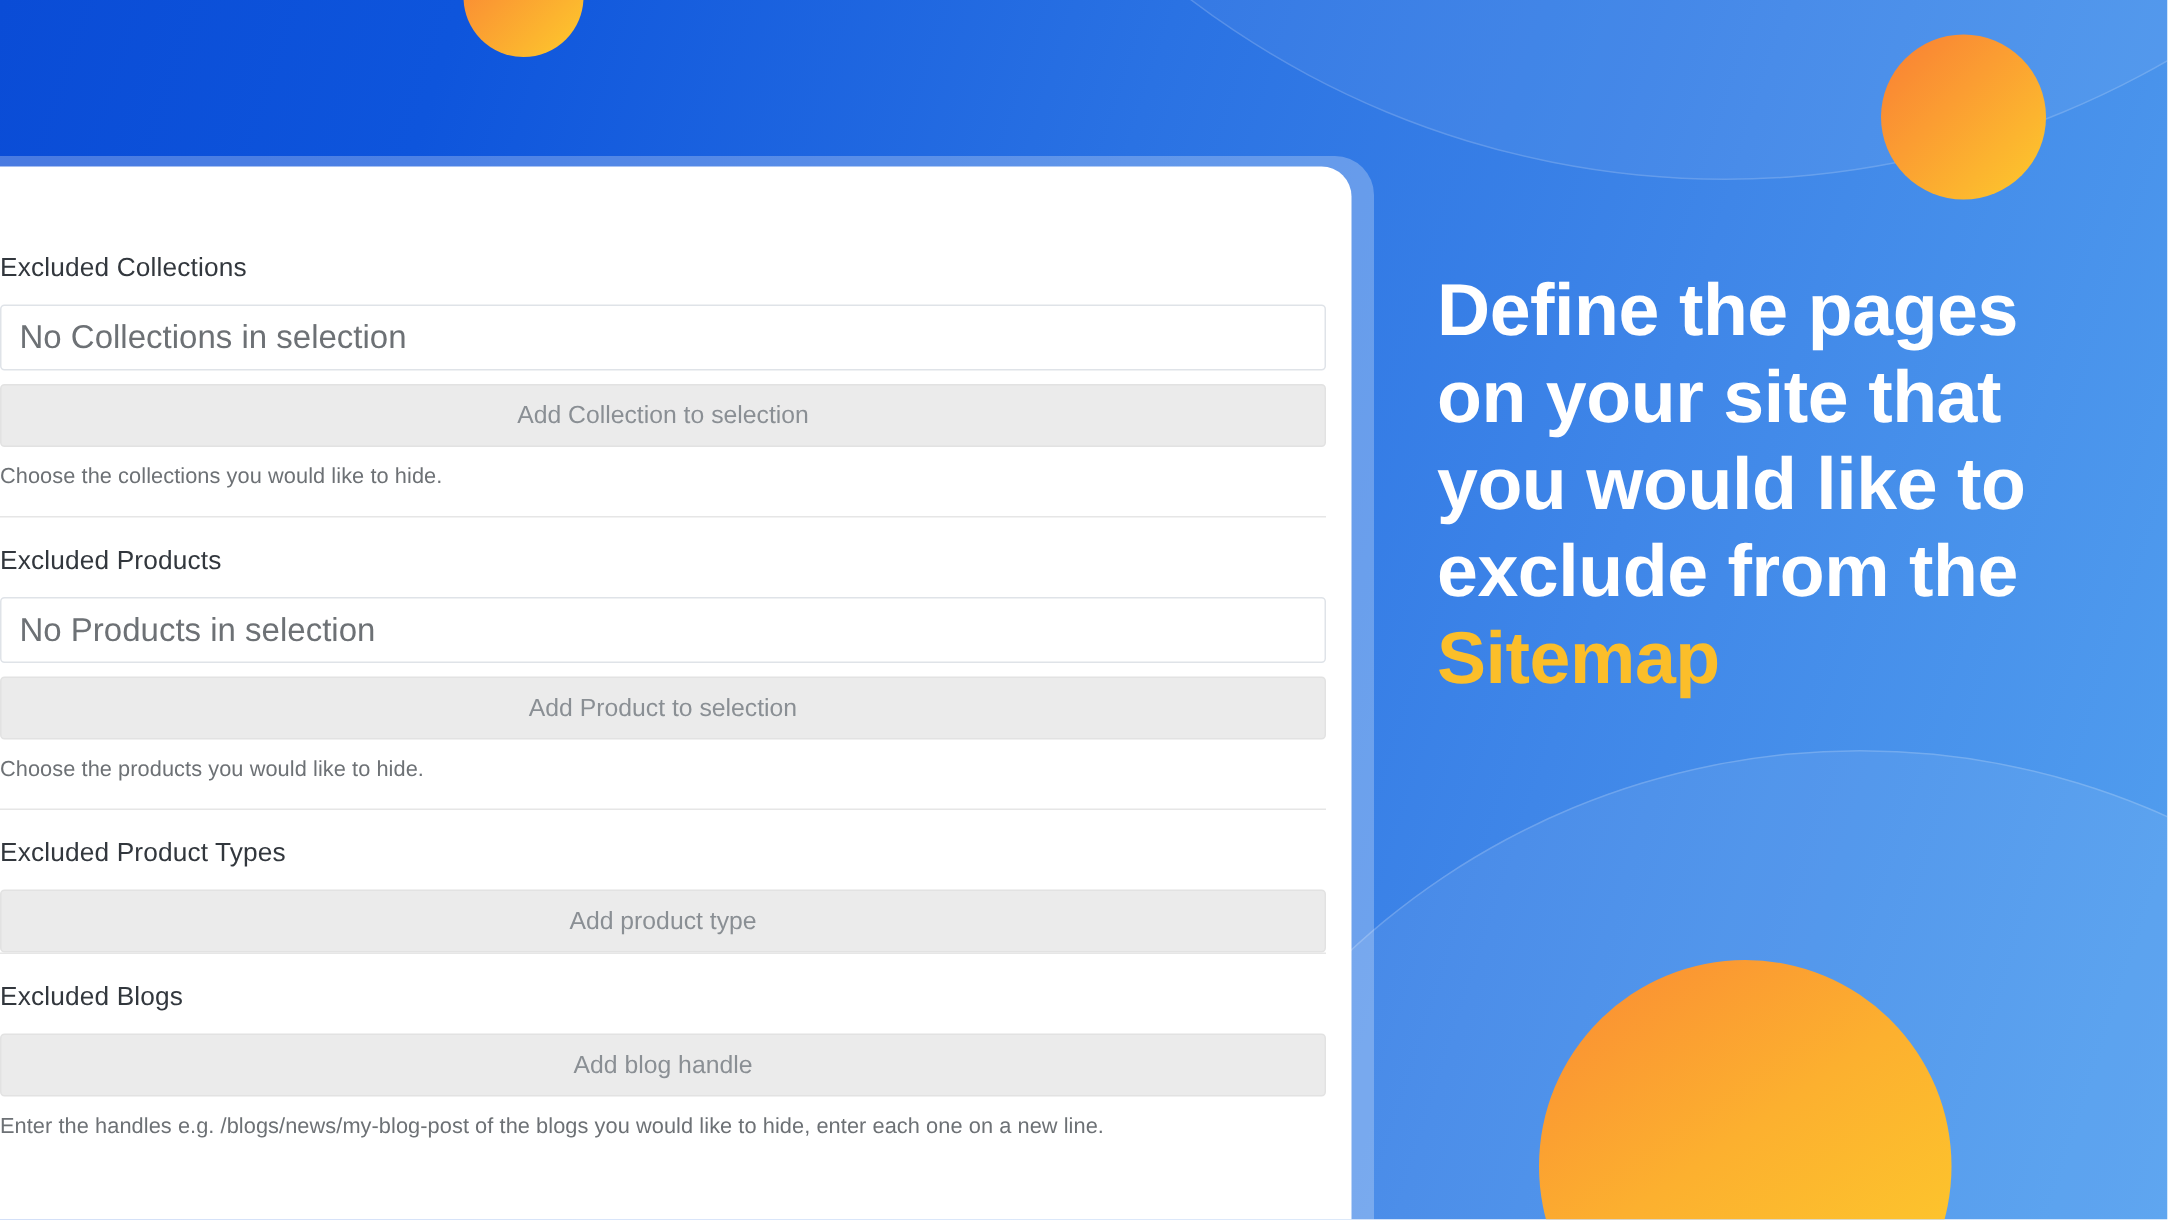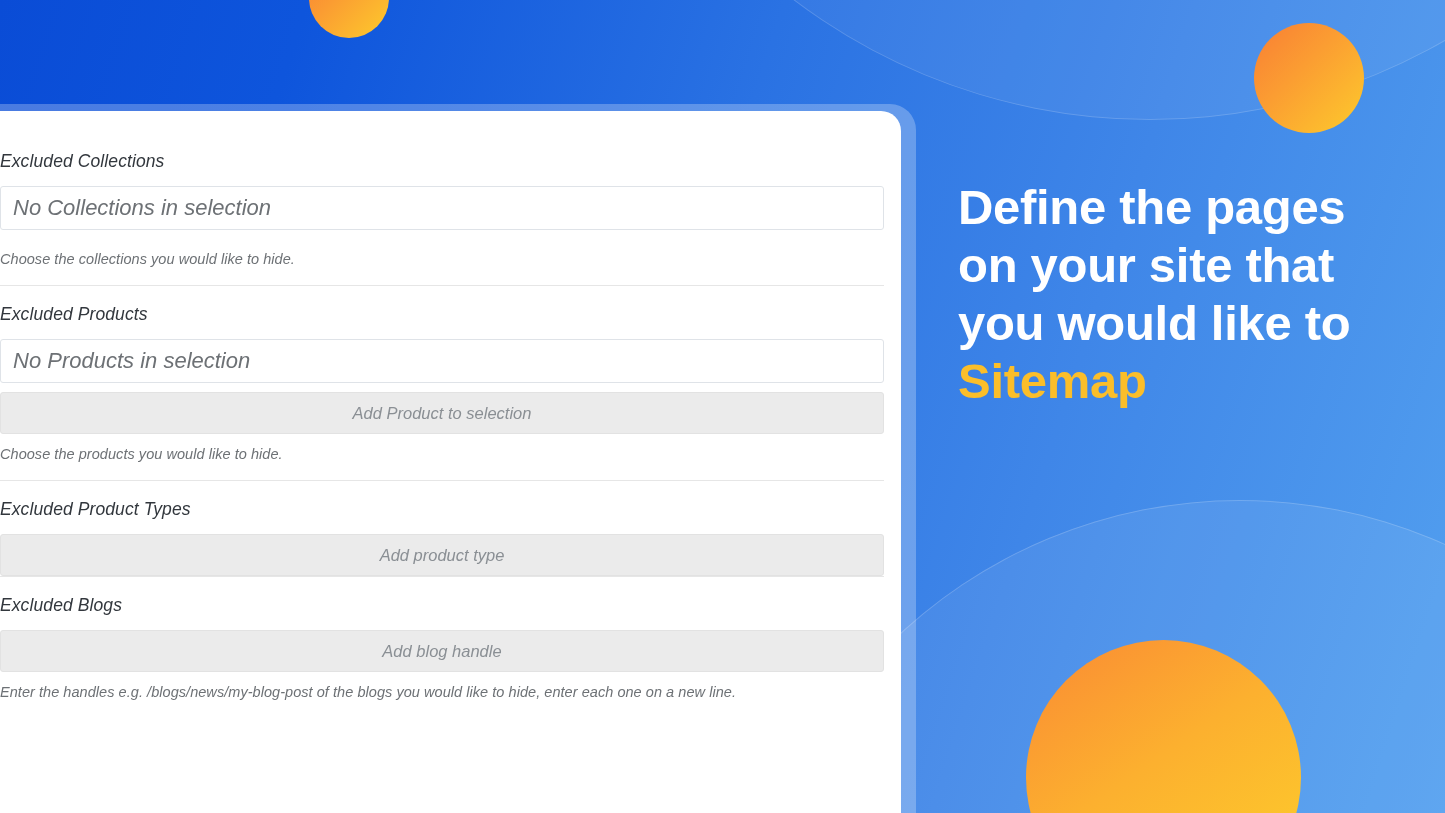--- a/index.html
+++ b/index.html
@@ -85,22 +85,21 @@
     height: 760px;
     background: #ffffff;
     border-radius: 0 20px 0 0;
     overflow: hidden;
     padding-left: 60px;
   }
 
   .card-inner {
     position: relative;
     width: 884px;
-    padding-top: 22px;
-    font-style: italic;
+    padding-top: 39px;
   }
 
   
   .section { position: relative; }
 
   .section + .section { border-top: 1px solid #e6e6e6; }
 
   .section-title {
     font-size: 17.5px;
     color: #32373d;
@@ -173,20 +172,21 @@
   <div class="card-shadow"></div>
 
   <div class="card">
     <div class="card-inner">
 
       <div class="section">
         <div class="section-title">Excluded Collections</div>
         <div class="select-box">
           <span>No Collections in selection</span>
         </div>
+        <div class="gray-button">Add Collection to selection</div>
         <div class="help-text">Choose the collections you would like to hide.</div>
       </div>
 
       <div class="section">
         <div class="section-title">Excluded Products</div>
         <div class="select-box">
           <span>No Products in selection</span>
         </div>
         <div class="gray-button">Add Product to selection</div>
         <div class="help-text">Choose the products you would like to hide.</div>
@@ -203,16 +203,17 @@
         <div class="help-text">Enter the handles e.g. /blogs/news/my-blog-post of the blogs you would like to hide, enter each one on a new line.</div>
       </div>
 
     </div>
   </div>
 
   <div class="hero">
     <div class="hero-line">Define the pages</div>
     <div class="hero-line">on your site that</div>
     <div class="hero-line">you would like to</div>
+    <div class="hero-line">exclude from the</div>
     <div class="hero-line hero-accent">Sitemap</div>
   </div>
 
 </div>
 
 </body></html>

